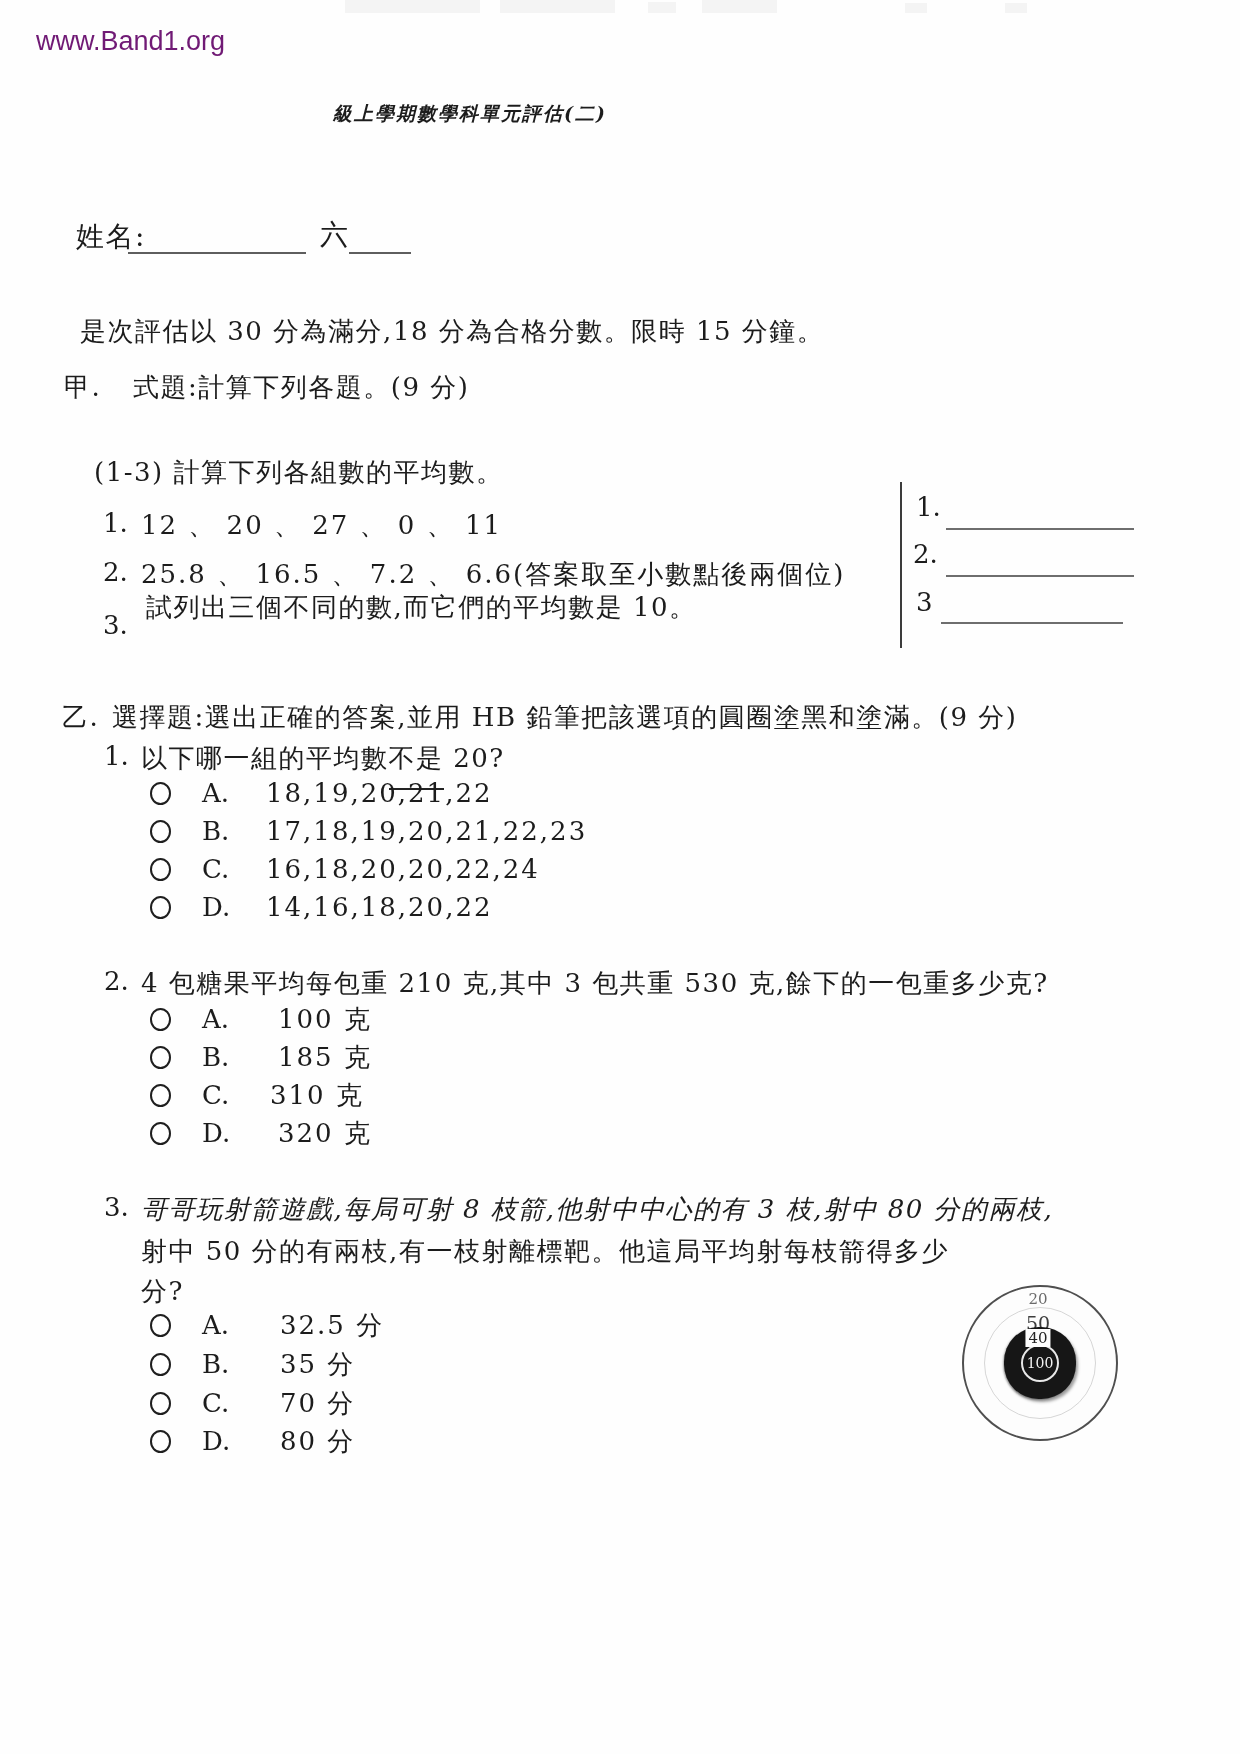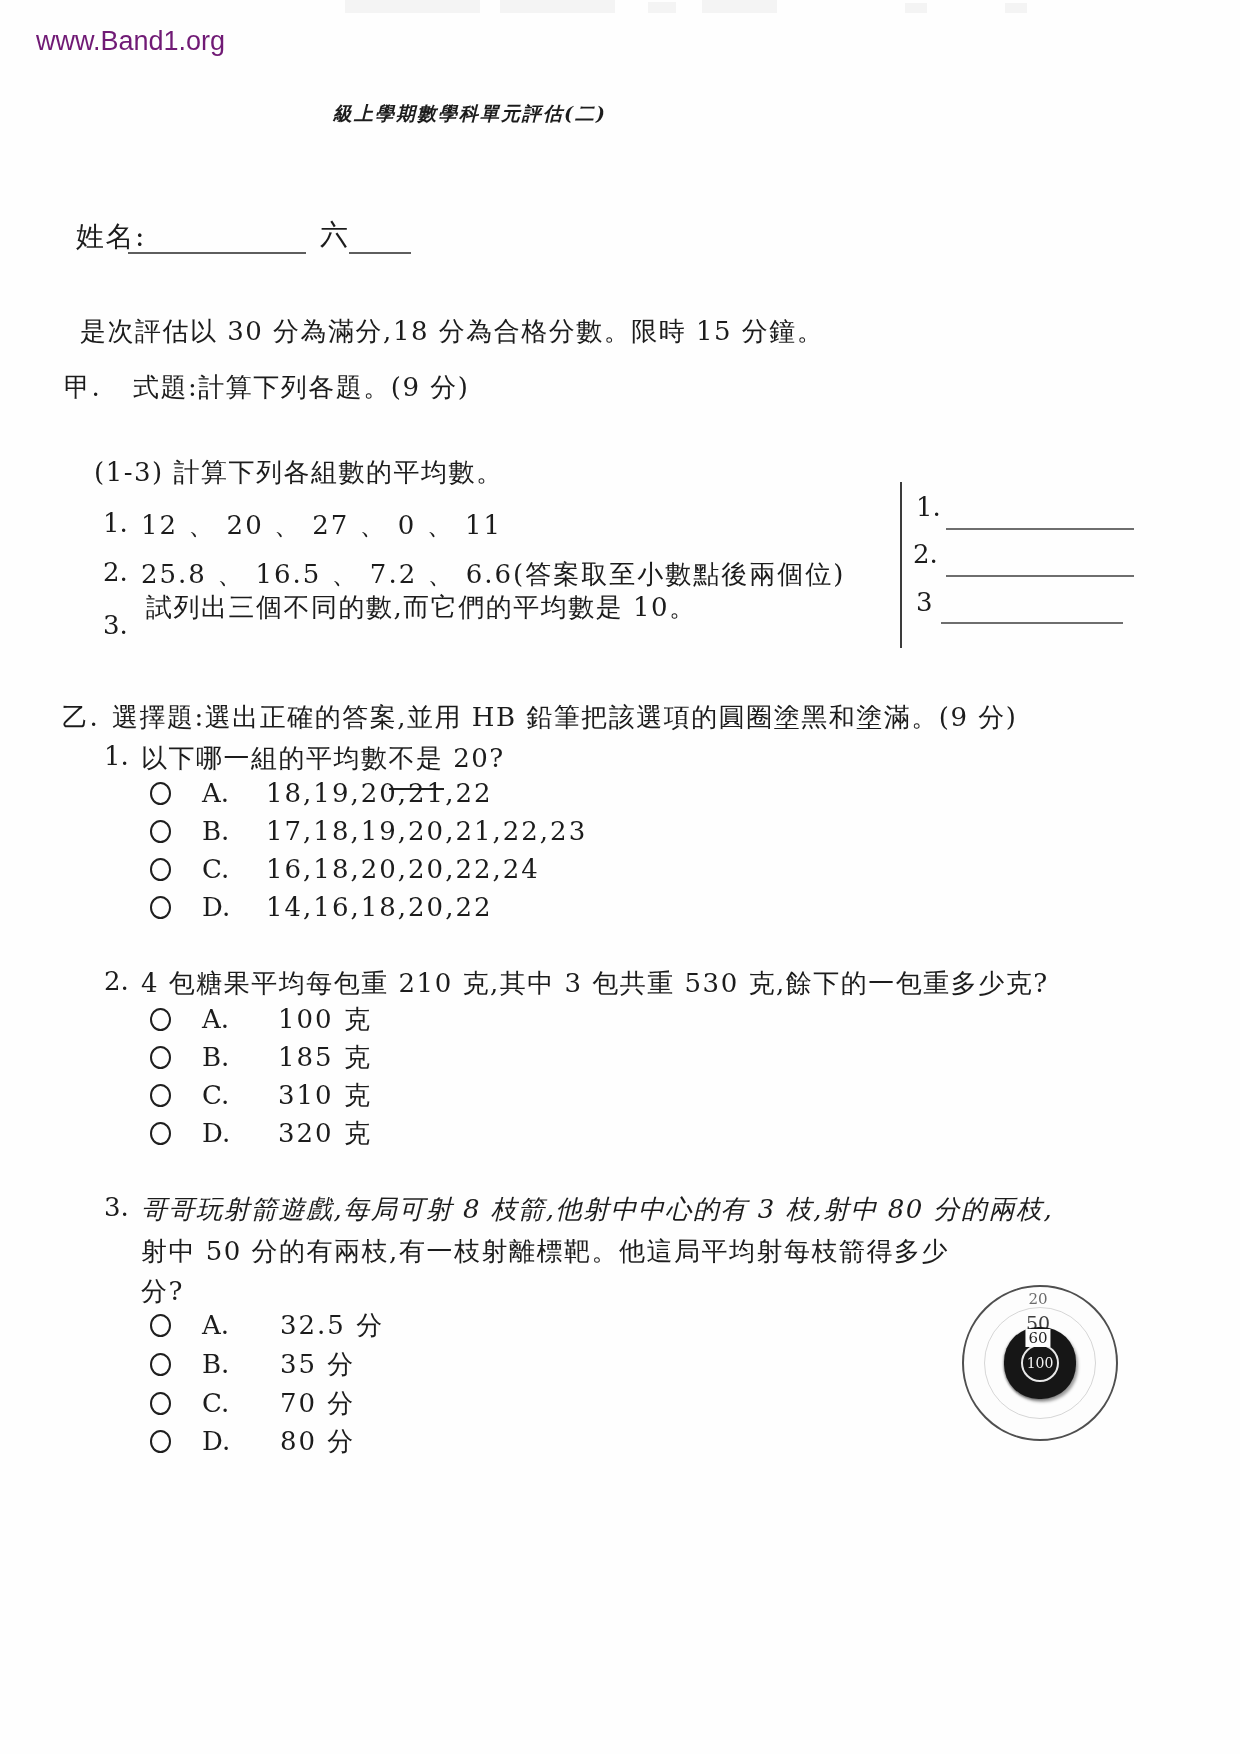--- a/index.html
+++ b/index.html
@@ -118,21 +118,21 @@
     <span class="value" style="margin-left:40px;">100 克</span>
   </div>
   <div class="opt" style="top:1042px;">
     <span class="circle"></span>
     <span class="letter">B.</span>
     <span class="value" style="margin-left:40px;">185 克</span>
   </div>
   <div class="opt" style="top:1080px;">
     <span class="circle"></span>
     <span class="letter">C.</span>
-    <span class="value" style="margin-left:40px;">310 克</span>
+    <span class="value" style="margin-left:32px;">310 克</span>
   </div>
   <div class="opt" style="top:1118px;">
     <span class="circle"></span>
     <span class="letter">D.</span>
     <span class="value" style="margin-left:40px;">320 克</span>
   </div>
 
   <span class="abs qnum" style="left:104px;top:1192px;">3.</span>
   <span class="abs cjk" style="left:141px;top:1192px;font-style:italic;">哥哥玩射箭遊戲,每局可射 8 枝箭,他射中中心的有 3 枝,射中 80 分的兩枝,</span>
   <span class="abs cjk" style="left:141px;top:1234px;">射中 50 分的有兩枝,有一枝射離標靶。他這局平均射每枝箭得多少</span>
@@ -157,18 +157,18 @@
     <span class="circle"></span>
     <span class="letter">D.</span>
     <span class="value" style="margin-left:42px;">80 分</span>
   </div>
 
   <div class="t-outer"></div>
   <div class="t-mid"></div>
   <div class="abs t-lab t-20">20</div>
   <div class="abs t-lab t-50">50</div>
   <div class="t-dark"></div>
-  <div class="abs t-lab t-80">60</div>
+  <div class="abs t-lab t-80">40</div>
   <div class="t-100ring">
       <span>100</span>
     </div>
 
 </div>
 
 </body></html>

